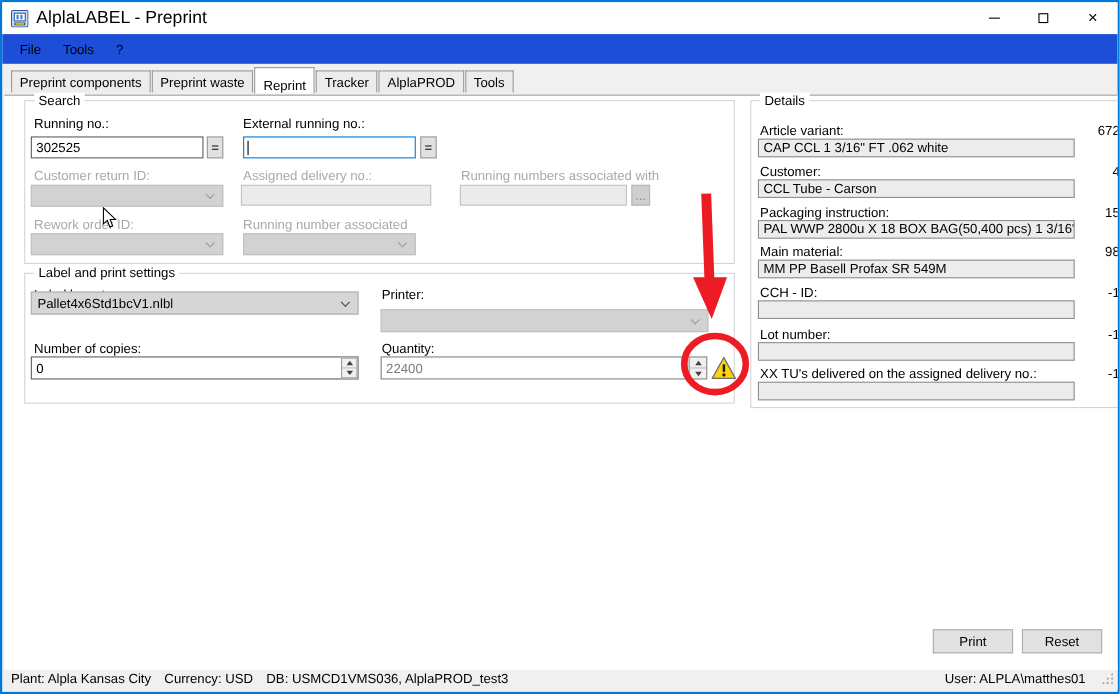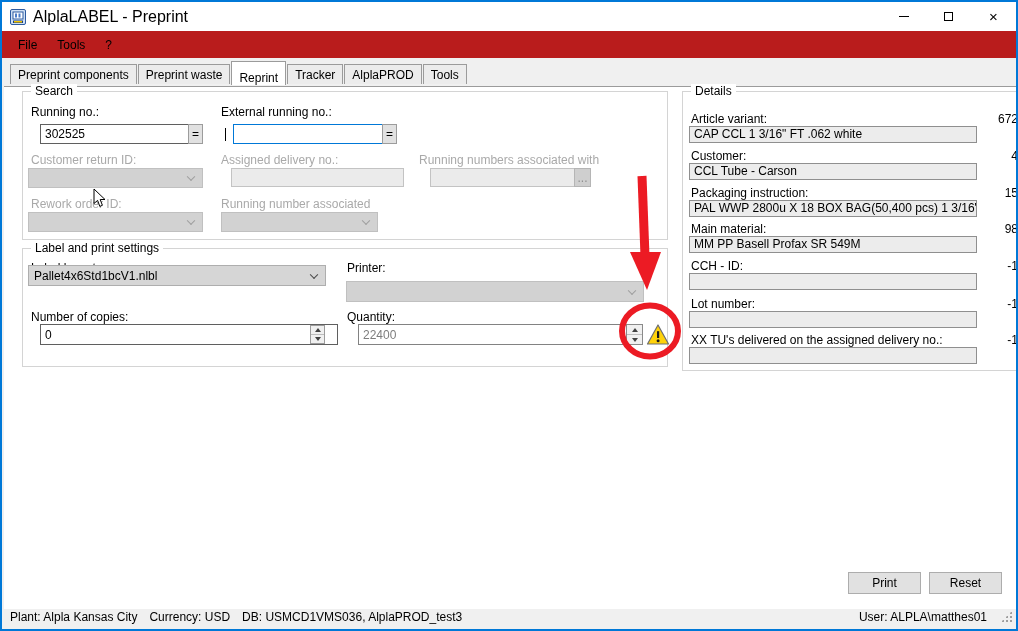--- a/index.html
+++ b/index.html
@@ -10,35 +10,35 @@
   .titlebar { height:29px; background:#fff; display:flex; align-items:center; padding-left:8px; }
   .app-icon { width:16px; height:16px; flex:0 0 16px; }
   .title-text { font-size:16px; color:#000; margin-left:7px; }
   .caption-buttons { margin-left:auto; display:flex; height:100%; }
   .cap-btn { width:45px; height:100%; display:flex; align-items:center; justify-content:center; }
   .glyph-min { width:10px; border-top:1px solid #000; }
   .glyph-max { width:9px; height:9px; border:1px solid #000; }
   .glyph-close { font-size:15px; line-height:1; color:#000; }
 
   
-  .menubar { height:27px; background:#b91c1c; display:flex; align-items:center; padding-left:6px; }
+  .menubar { height:27px; background:#1d4ed8; display:flex; align-items:center; padding-left:6px; }
   .menu-item { font-size:12px; padding:4px 10px; color:#000; }
 
   
   .tabstrip { height:26px; display:flex; align-items:flex-end; padding-left:8px; position:relative; z-index:2; }
   .tab { height:20px; background:#ececec; border:1px solid #9b9b9b; border-bottom:none; font-size:12px; padding:3px 7px 0 7px; margin-right:1px; white-space:nowrap; color:#000; }
   .tab.active { height:24px; background:#fff; margin-bottom:-1px; padding-top:9px; z-index:3; position:relative; }
 
   
   .content { position:absolute; left:2px; top:84px; width:1014px; height:523px; background:#fff; border-top:1px solid #9b9b9b; z-index:1; }
   .group { position:absolute; border:1px solid #d4d4d4; }
   .legend { position:absolute; top:-8px; left:8px; background:#fff; padding:0 4px; font-size:12px; color:#000; white-space:nowrap; }
   .lbl { position:absolute; font-size:12px; color:#000; white-space:nowrap; }
   .lbl.dis { color:#a9a9a9; }
-  .tb { position:absolute; border:1px solid #5f5f5f; background:#fff; font-size:12px; padding:0 4px; color:#000; outline:none;margin-left:12px; }
+  .tb { position:absolute; border:1px solid #5f5f5f; background:#fff; font-size:12px; padding:0 4px; color:#000; outline:none; }
   .tb.focus { border:1px solid #0078d7; }
   .tb.dis { background:#ebebeb; border-color:#c3c3c3; color:#7d7d7d; }
   .tb.qty { color:#7d7d7d; border-color:#828282; background:#fff; }
   .sq-btn { position:absolute; background:#e1e1e1; border:1px solid #9c9c9c; font-size:12px; display:flex; align-items:center; justify-content:center; color:#000; padding:0; }
   .sq-btn.dis { background:#cfcfcf; border-color:#b5b5b5; color:#8f8f8f; }
   .combo { position:absolute; background:#d6d6d6; border:1px solid #aeaeae; font-size:12px; display:flex; align-items:center; padding:0 18px 0 5px; color:#000; }
   .combo.dis { background:#d2d2d2; border-color:#c0c0c0; }
   .chev { position:absolute; right:8px; top:50%; width:6px; height:6px; border-right:1.4px solid #4a4a4a; border-bottom:1.4px solid #4a4a4a; transform:translateY(-70%) rotate(45deg); }
   .combo.dis .chev { border-color:#9f9f9f; }
   .combo-text { overflow:hidden; white-space:nowrap; }

